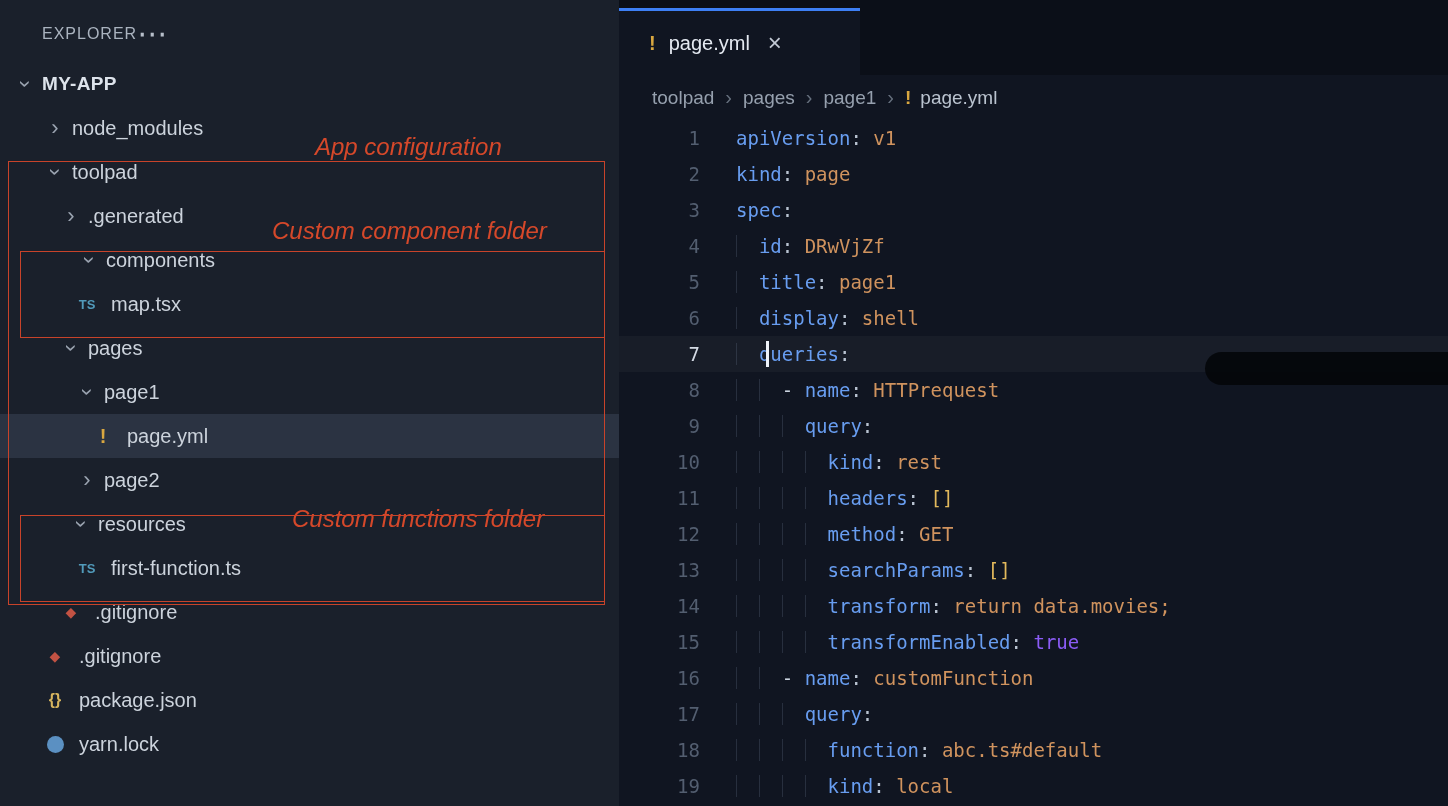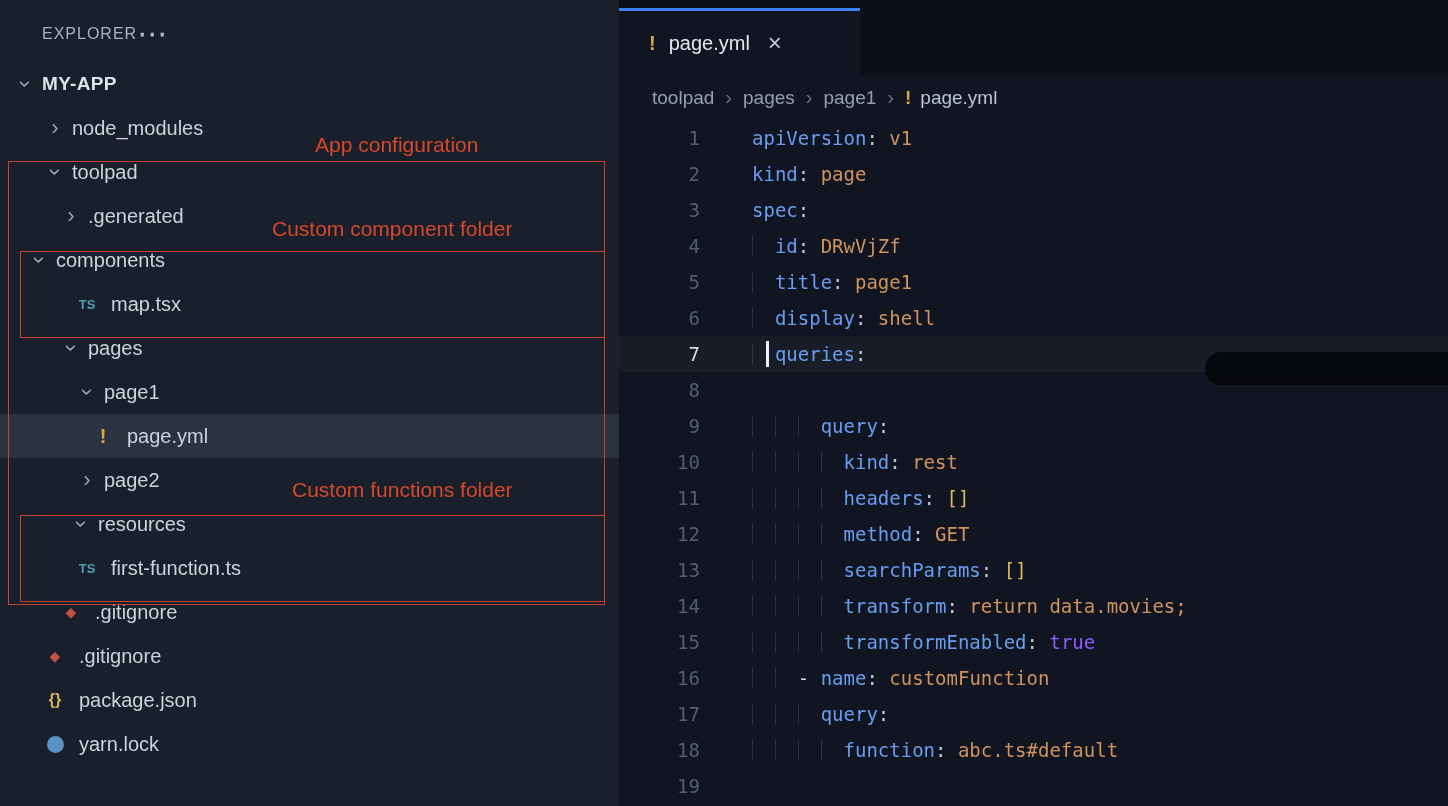--- a/index.html
+++ b/index.html
@@ -22,25 +22,25 @@
   .trow { position:relative; display:flex; align-items:center; height:44px; font-size:20px; white-space:nowrap; cursor:pointer; color:#ccd3dc; }
   .trow.selected { background:rgba(134,153,186,.16); }
   .ticon { display:inline-flex; width:26px; margin-right:11px; justify-content:center; align-items:center; flex:none; }
   .ticon.ts { font-size:13px; font-weight:bold; color:#519aba; }
   .ticon.warning { font-size:20px; font-weight:bold; color:#d9a740; }
   .ticon.git { font-size:14px; color:#c25243; }
   .ticon.braces { font-size:16px; font-weight:bold; color:#d7b55e; }
   .yarnball { display:block; width:17px; height:17px; border-radius:50%; background:#5b90c2; }
 
   
-  .ann { position:absolute; color:#d5482a; font-size:21px; pointer-events:none; }
+  .ann { position:absolute; color:#d5482a; font-size:24px; pointer-events:none;font-style:italic; }
   .ann-box { position:absolute; border:1.5px solid #c8432a; pointer-events:none; }
   .ann-1 { left:315px; top:133px; }
   .ann-2 { left:272px; top:217px; }
-  .ann-3 { left:292px; top:478px; }
+  .ann-3 { left:292px; top:505px; }
   .box-outer { left:8px; top:161px; width:597px; height:444px; }
   .box-components { left:20px; top:251px; width:585px; height:87px; }
   .box-resources { left:20px; top:515px; width:585px; height:87px; }
 
   
   .editor { position:absolute; left:619px; top:0; width:829px; height:806px; background:#0b0f18; overflow:hidden; }
   .tabbar { position:relative; height:75px; background:#0b0f18; }
   .tab { position:absolute; left:0; top:8px; height:67px; min-width:241px; background:#101521; border-top:3px solid #3d7ff5;
          display:flex; align-items:center; padding:0 24px 0 30px; cursor:pointer; }
   .tab-warn { color:#d9a740; font-weight:bold; font-size:20px; margin-right:13px; }
@@ -52,21 +52,21 @@
   .crumb { margin-right:11px; cursor:pointer; }
   .crumb-sep { margin-right:11px; color:#66707e; font-size:20px; }
   .crumb-warn { color:#d9a740; font-weight:bold; margin-right:9px; }
   .crumb-file { color:#bac3cf; }
 
   .codearea { position:absolute; left:0; top:45px; right:0; bottom:0; font-family:"DejaVu Sans Mono", monospace; font-size:19px; }
   .cl { position:relative; display:flex; height:36px; line-height:36px; white-space:pre; cursor:text; }
   .cl.active { background:rgba(255,255,255,.035); }
   .ln { width:81px; text-align:right; color:#535e70; flex:none; }
   .cl.active .ln { color:#d4dbe5; }
-  .ct { margin-left:52px; }
+  .ct { margin-left:36px; }
   .indent { background-image:repeating-linear-gradient(to right, rgba(110,125,150,.25) 0 1px, transparent 1px 2ch); }
   .tok-key  { color:#689df0; }
   .tok-val  { color:#d0935e; }
   .tok-punc { color:#bac4d2; }
   .tok-br   { color:#e2b95c; }
   .tok-dash { color:#ccd5e1; }
   .tok-bool { color:#8b5cf6; }
   .cursor { position:absolute; left:147px; top:5px; width:2.5px; height:26px; background:#eef2f8; }
 
   .pill { position:absolute; left:586px; top:352px; width:320px; height:33px; border-radius:17px; background:#04060a; opacity:.92; }
@@ -91,21 +91,21 @@
         <span>node_modules</span>
       </div>
       <div class="trow" style="padding-left: 42px;">
         <span class="chev exp">›</span>
         <span>toolpad</span>
       </div>
       <div class="trow" style="padding-left: 58px;">
         <span class="chev">›</span>
         <span>.generated</span>
       </div>
-      <div class="trow" style="padding-left: 26px;">
+      <div class="trow" style="padding-left: 76px;">
         <span class="chev exp">›</span>
         <span>components</span>
       </div>
       <div class="trow" style="padding-left: 74px;">
         <span class="ticon ts">TS</span>
         <span>map.tsx</span>
       </div>
       <div class="trow" style="padding-left: 58px;">
         <span class="chev exp">›</span>
         <span>pages</span>
@@ -180,30 +180,30 @@
       </div>
     <div class="codearea">
       <div>
           <div class="cl"><span class="ln">1</span><span class="ct"><span class="tok-key">apiVersion</span><span class="tok-punc">: </span><span class="tok-val">v1</span></span></div>
           <div class="cl"><span class="ln">2</span><span class="ct"><span class="tok-key">kind</span><span class="tok-punc">: </span><span class="tok-val">page</span></span></div>
           <div class="cl"><span class="ln">3</span><span class="ct"><span class="tok-key">spec</span><span class="tok-punc">:</span></span></div>
           <div class="cl"><span class="ln">4</span><span class="ct"><span class="indent">  </span><span class="tok-key">id</span><span class="tok-punc">: </span><span class="tok-val">DRwVjZf</span></span></div>
           <div class="cl"><span class="ln">5</span><span class="ct"><span class="indent">  </span><span class="tok-key">title</span><span class="tok-punc">: </span><span class="tok-val">page1</span></span></div>
           <div class="cl"><span class="ln">6</span><span class="ct"><span class="indent">  </span><span class="tok-key">display</span><span class="tok-punc">: </span><span class="tok-val">shell</span></span></div>
           <div class="cl active"><span class="ln">7</span><span class="ct"><span class="indent">  </span><span class="tok-key">queries</span><span class="tok-punc">:</span></span><span class="cursor"></span></div>
-          <div class="cl"><span class="ln">8</span></div>
+          <div class="cl"><span class="ln">8</span><span class="ct"><span class="indent">    </span><span class="tok-dash">- </span><span class="tok-key">name</span><span class="tok-punc">: </span><span class="tok-val">HTTPrequest</span></span></div>
           <div class="cl"><span class="ln">9</span><span class="ct"><span class="indent">      </span><span class="tok-key">query</span><span class="tok-punc">:</span></span></div>
           <div class="cl"><span class="ln">10</span><span class="ct"><span class="indent">        </span><span class="tok-key">kind</span><span class="tok-punc">: </span><span class="tok-val">rest</span></span></div>
           <div class="cl"><span class="ln">11</span><span class="ct"><span class="indent">        </span><span class="tok-key">headers</span><span class="tok-punc">: </span><span class="tok-br">[]</span></span></div>
           <div class="cl"><span class="ln">12</span><span class="ct"><span class="indent">        </span><span class="tok-key">method</span><span class="tok-punc">: </span><span class="tok-val">GET</span></span></div>
           <div class="cl"><span class="ln">13</span><span class="ct"><span class="indent">        </span><span class="tok-key">searchParams</span><span class="tok-punc">: </span><span class="tok-br">[]</span></span></div>
           <div class="cl"><span class="ln">14</span><span class="ct"><span class="indent">        </span><span class="tok-key">transform</span><span class="tok-punc">: </span><span class="tok-val">return data.movies;</span></span></div>
           <div class="cl"><span class="ln">15</span><span class="ct"><span class="indent">        </span><span class="tok-key">transformEnabled</span><span class="tok-punc">: </span><span class="tok-bool">true</span></span></div>
           <div class="cl"><span class="ln">16</span><span class="ct"><span class="indent">    </span><span class="tok-dash">- </span><span class="tok-key">name</span><span class="tok-punc">: </span><span class="tok-val">customFunction</span></span></div>
           <div class="cl"><span class="ln">17</span><span class="ct"><span class="indent">      </span><span class="tok-key">query</span><span class="tok-punc">:</span></span></div>
           <div class="cl"><span class="ln">18</span><span class="ct"><span class="indent">        </span><span class="tok-key">function</span><span class="tok-punc">: </span><span class="tok-val">abc.ts#default</span></span></div>
-          <div class="cl"><span class="ln">19</span></div>
+          <div class="cl"><span class="ln">19</span><span class="ct"><span class="indent">        </span><span class="tok-key">kind</span><span class="tok-punc">: </span><span class="tok-val">local</span></span></div>
         </div>
     </div>
   </div>
 
   <div class="pill"></div>
 </div>
 
 </body></html>

